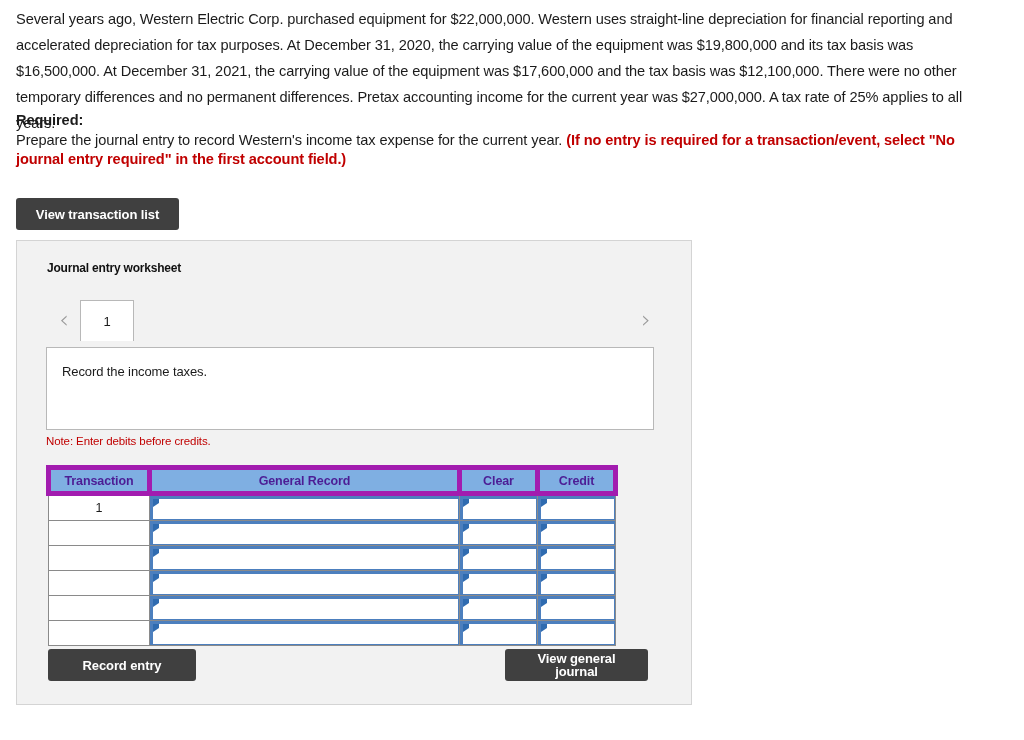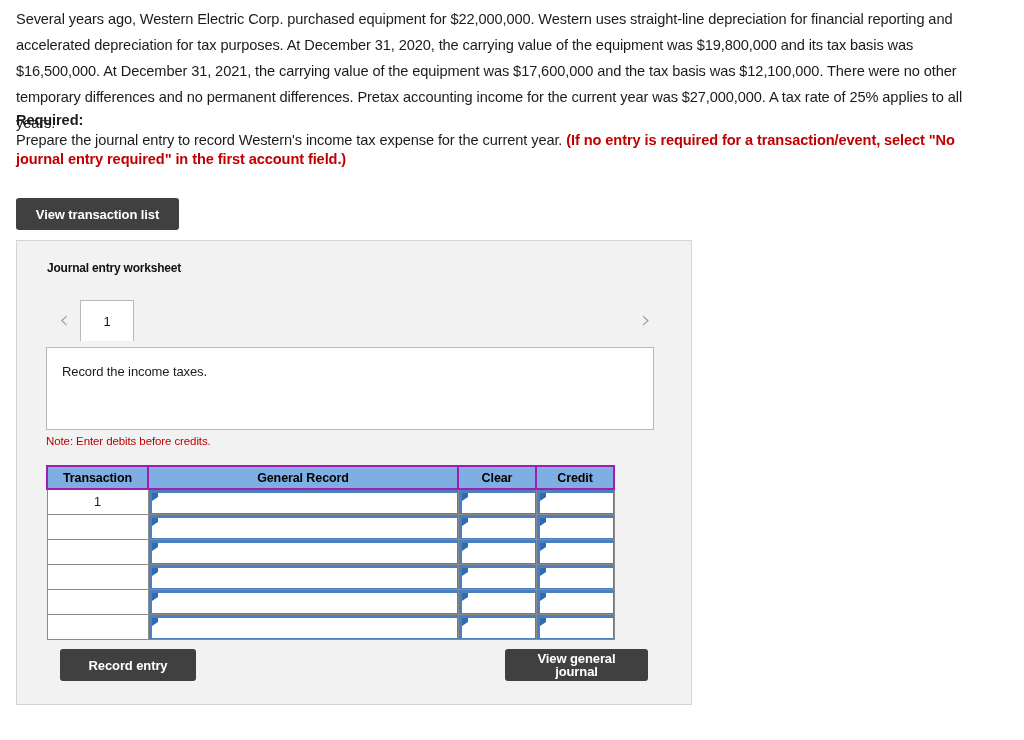--- a/index.html
+++ b/index.html
@@ -181,25 +181,25 @@
   .jtable {
     position: absolute;
     left: 29px;
     top: 224px;
     width: 567px;
     border-collapse: collapse;
     table-layout: fixed;
   }
   .jtable th {
     background: #7fafe2;
-    border: 2px solid #a21caf;
+    border: 5px solid #a21caf;
     height: 21px;
     font-size: 12.5px;
     font-weight: bold;
-    color: #000000;
+    color: #4c1d95;
     text-align: center;
     letter-spacing: -0.1px;
     padding: 0;
   }
   .jtable td {
     border: 1px solid #8a8a8a;
     background: #ffffff;
     height: 24px;
     padding: 0;
     vertical-align: middle;
@@ -236,23 +236,23 @@
     height: 0;
     border-top: 4px solid #2f6bb0;
     border-bottom: 4px solid transparent;
     border-left: 6px solid #2f6bb0;
   }
   .td-input { padding: 0; border: 1px solid #8a8a8a; }
 
   
   .btn-record {
     position: absolute;
-    left: 43px;
+    left: 31px;
     top: 408px;
-    width: 136px;
+    width: 148px;
     height: 30px;
   }
   .btn-clear {
     position: absolute;
     left: 211px;
     top: 408px;
     width: 141px;
     height: 30px;
   }
   .btn-viewgj {

